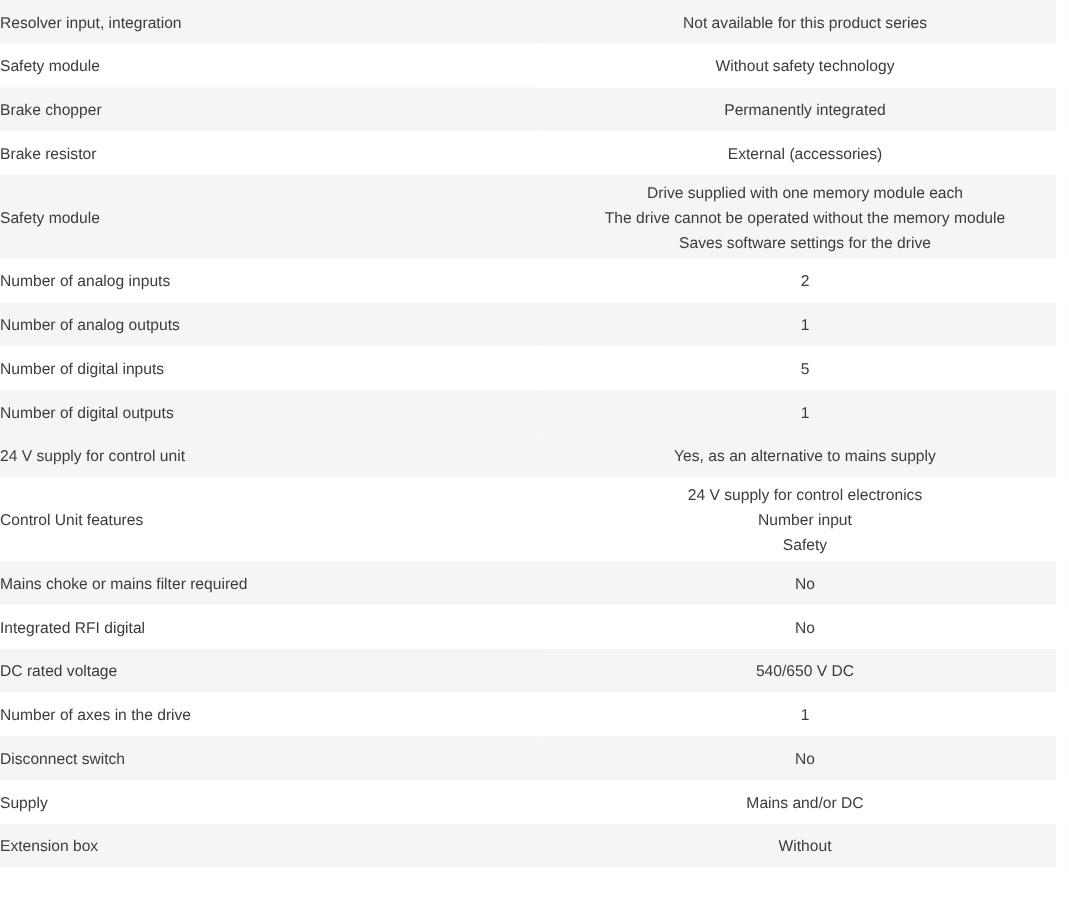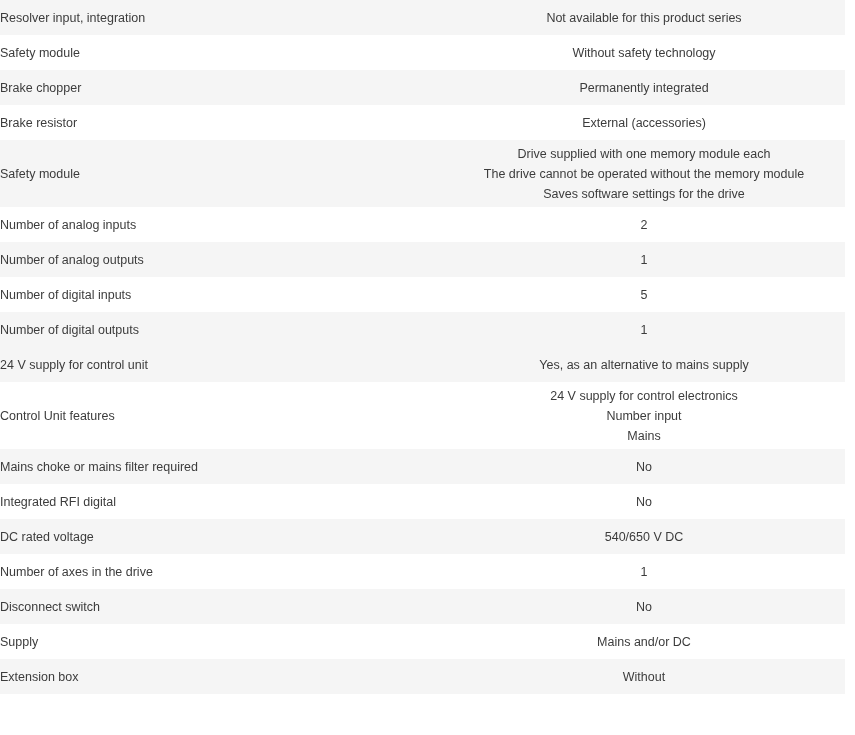--- a/index.html
+++ b/index.html
@@ -146,21 +146,21 @@
           <td class="cell cell-label">24 V supply for control unit</td>
           <td class="cell cell-value">
             <span class="value-line">Yes, as an alternative to mains supply</span>
           </td>
         </tr>
         <tr class="spec-row plain row-multi">
           <td class="cell cell-label">Control Unit features</td>
           <td class="cell cell-value">
             <span class="value-line">24 V supply for control electronics</span>
             <span class="value-line">Number input</span>
-            <span class="value-line">Mains</span>
+            <span class="value-line">Safety</span>
           </td>
         </tr>
         <tr class="spec-row shaded row-single">
           <td class="cell cell-label">Mains choke or mains filter required</td>
           <td class="cell cell-value">
             <span class="value-line">No</span>
           </td>
         </tr>
         <tr class="spec-row plain row-single">
           <td class="cell cell-label">Integrated RFI digital</td>

